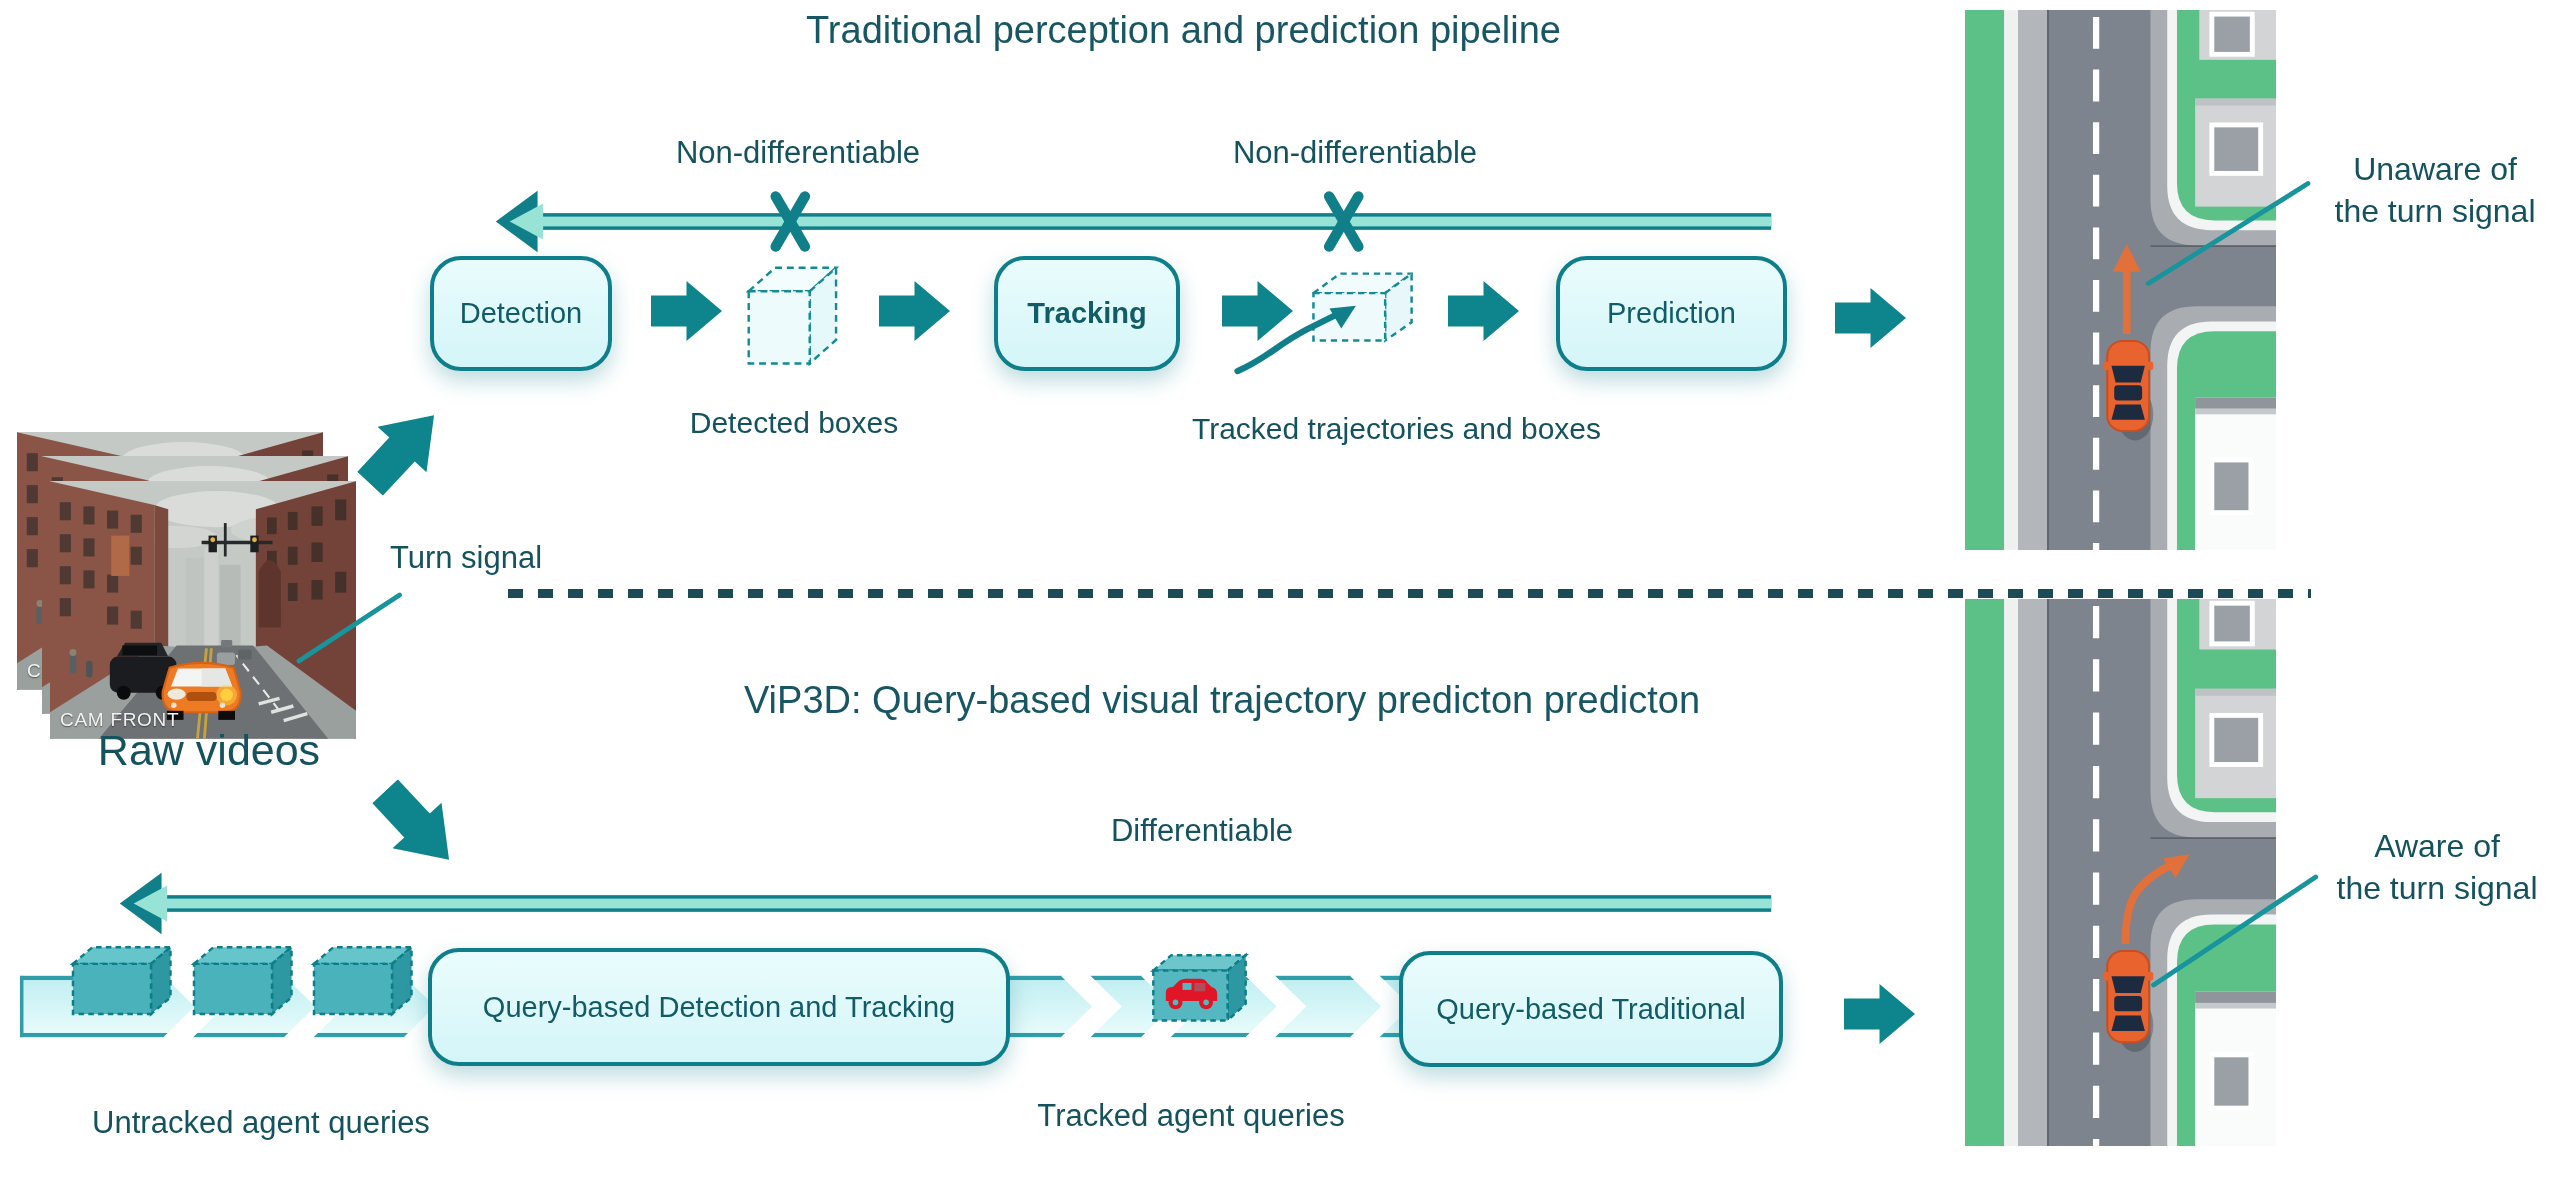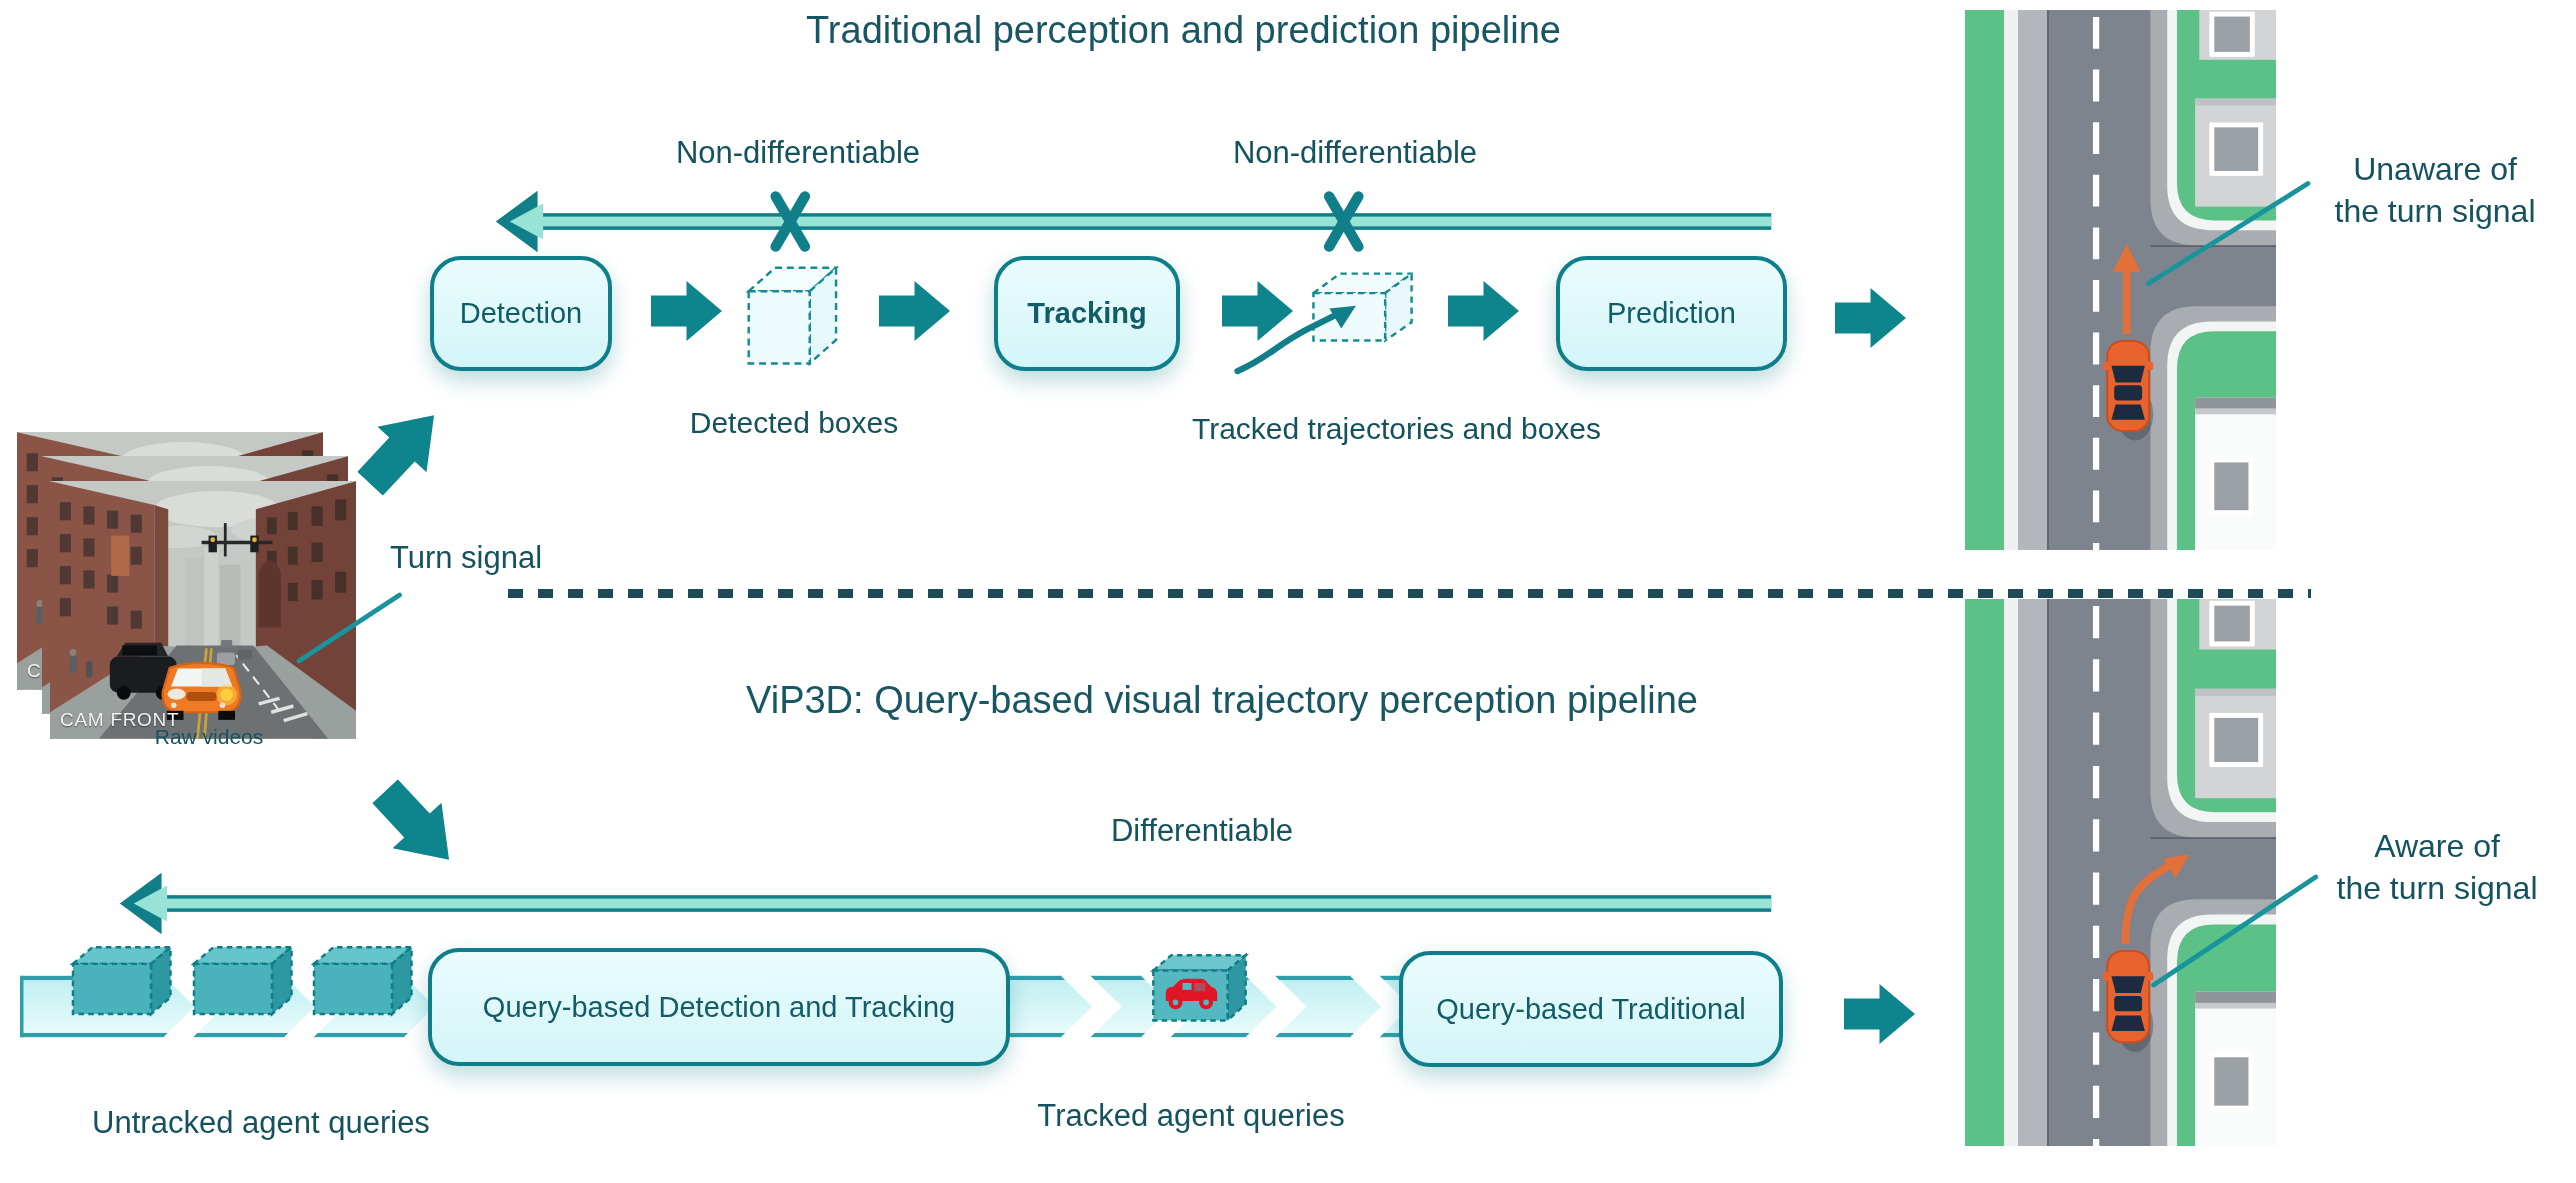--- a/index.html
+++ b/index.html
@@ -316,33 +316,33 @@
           <circle cx="178" cy="322" r="4" fill="#e9e2d2"></circle>
             <circle cx="248" cy="322" r="4" fill="#e9e2d2"></circle>
           <rect x="168" y="330" width="24" height="13" fill="#0c0c0c"></rect>
             <rect x="242" y="330" width="24" height="13" fill="#0c0c0c"></rect>
         </g>
       </svg>
       <div class="cam-label">CAM FRONT</div>
     </div>
   </div>
 
-  <div class="label caption" style="left:35px;top:724px;width:348px;font-size:21px;">Raw videos</div>
+  <div class="label caption" style="left:35px;top:724px;width:348px;font-size:43px;">Raw videos</div>
 
   <div class="label edge-label" style="left:327px;top:539px;width:278px;">Turn signal</div>
   <svg class="abs" style="left:292px;top:588px;" width="118" height="80" viewBox="0 0 170 115">
     <line x1="155" y1="10" x2="10" y2="105" stroke="#18949c" stroke-width="7" stroke-linecap="round"></line>
   </svg>
 
   <div class="barrow barrow-diag" style="left:355px;top:416px;transform:rotate(-47deg);"></div>
   <div class="barrow barrow-diag" style="left:370px;top:792px;transform:rotate(47deg);"></div>
 
   <div class="divider"></div>
 
-  <div class="label title" style="left:665px;top:677px;width:1114px;">ViP3D: Query-based visual trajectory perception pipeline</div>
+  <div class="label title" style="left:665px;top:677px;width:1114px;">ViP3D: Query-based visual trajectory predicton predicton</div>
 
   <div class="label edge-label" style="left:1063px;top:812px;width:278px;">Differentiable</div>
 
   <svg class="abs" style="left:117px;top:870px;" width="1657" height="67" viewBox="0 0 2380 96">
     <polygon points="64,4 64,92 4,48" fill="#117f8a"></polygon>
     <rect x="56" y="36" width="2320" height="24" fill="#117f8a"></rect>
     <polygon points="72,22 72,74 24,48" fill="#97e3d6"></polygon>
     <rect x="66" y="41" width="2310" height="14" fill="#97e3d6"></rect>
   </svg>
 

